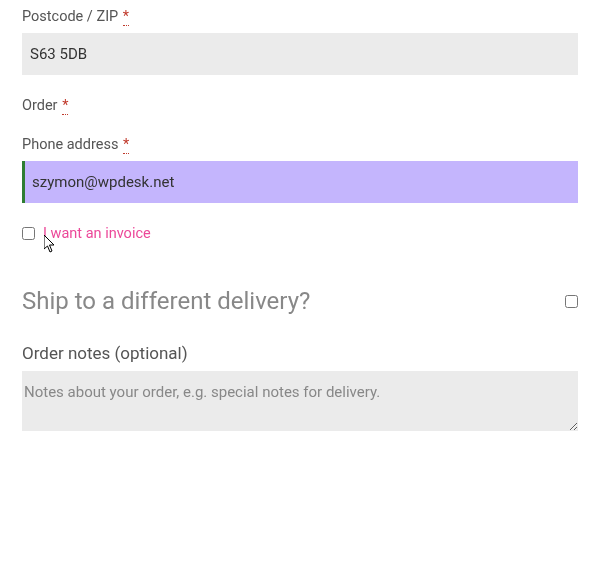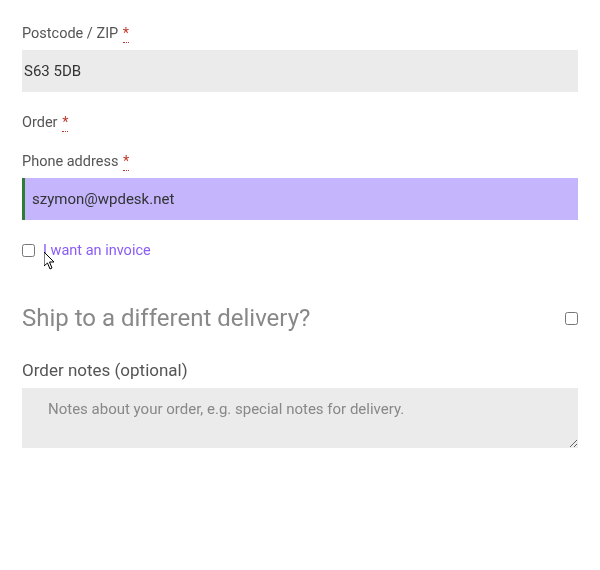--- a/index.html
+++ b/index.html
@@ -9,39 +9,38 @@
     }
     body {
       font-family: -apple-system, BlinkMacSystemFont, "Segoe UI", Roboto, "Helvetica Neue", Arial, sans-serif;
       background: #ffffff;
       padding: 8px 22px 20px 22px;
       width: 600px;
       color: #444;
     }
     .form-group {
       margin-bottom: 22px;
-      margin-top: 17px;
     }
     .form-label {
       display: block;
       font-size: 14.5px;
       color: #555;
       margin-bottom: 8px;
     }
     .required {
       color: #c0392b;
       border-bottom: 1px dotted #c0392b;
       cursor: help;
       margin-left: 1px;
     }
     .text-input {
       width: 100%;
       background: #ebebeb;
       border: none;
-      padding: 12px 2px;
+      padding: 12px 8px;
       font-size: 15px;
       color: #333;
       font-family: inherit;
       outline: none;
     }
     .text-input.focused {
       border-left: 3px solid #2e7d32;
       padding-left: 7px;
       background: #c4b5fd;
     }
@@ -51,21 +50,21 @@
       margin-bottom: 45px;
       position: relative;
     }
     .checkbox {
       width: 13px;
       height: 13px;
       margin-right: 8px;
     }
     .checkbox-label {
       font-size: 14.5px;
-      color: #8b5cf6;
+      color: #ec4899;
       cursor: pointer;
     }
     .cursor-icon {
       position: absolute;
       left: 22px;
       top: 10px;
       pointer-events: none;
     }
     .ship-section {
       display: flex;
@@ -85,21 +84,21 @@
     .notes-label {
       display: block;
       font-size: 17px;
       color: #555;
       margin-bottom: 8px;
     }
     .notes-textarea {
       width: 100%;
       background: #ebebeb;
       border: none;
-      padding: 12px 26px;
+      padding: 12px 2px;
       font-size: 15px;
       color: #333;
       font-family: inherit;
       resize: vertical;
       min-height: 60px;
       outline: none;
     }
     .notes-textarea::placeholder {
       color: #888;
     }

